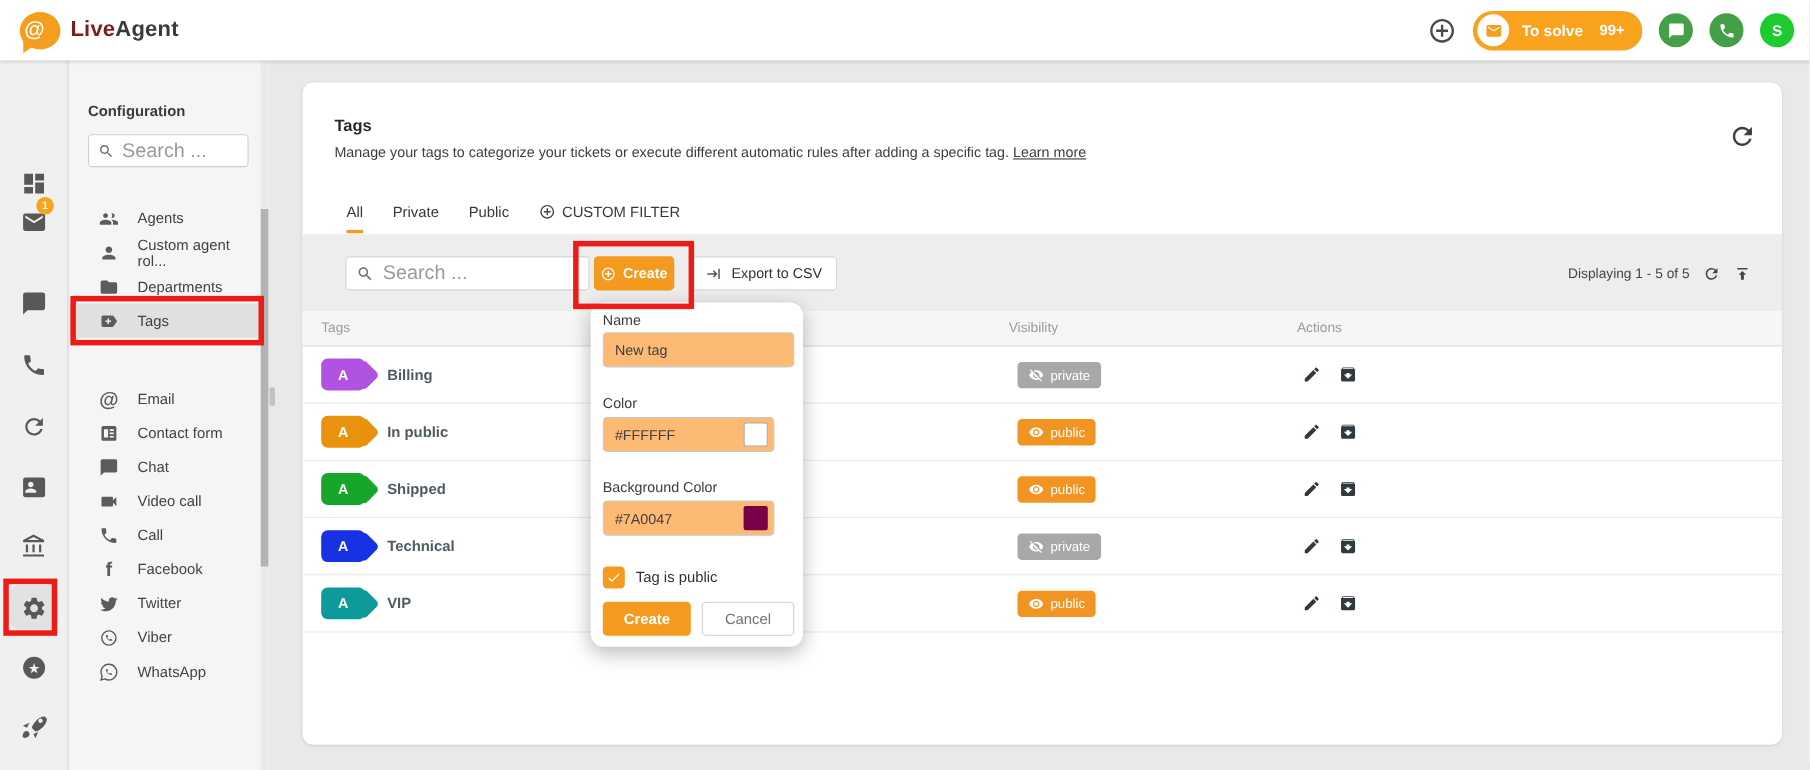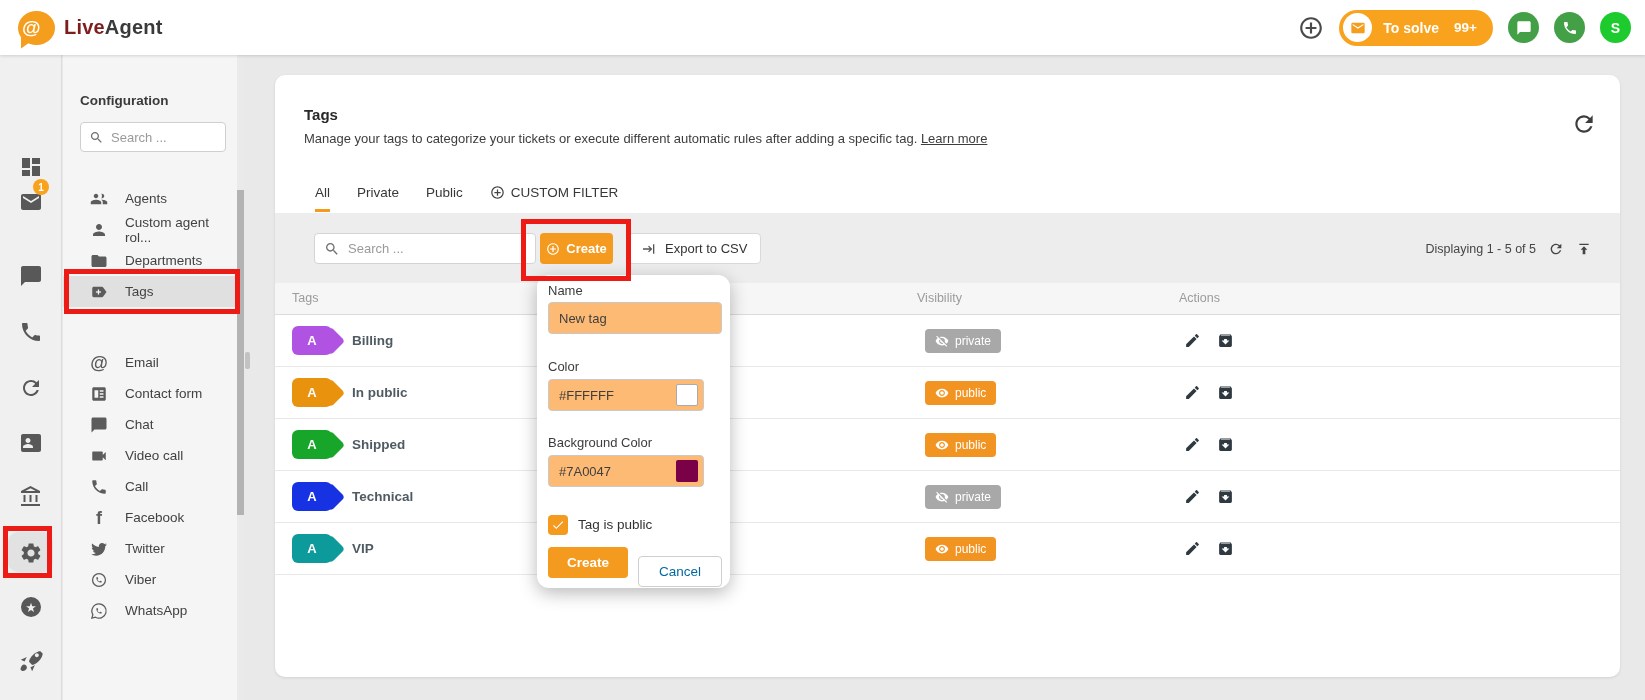--- a/index.html
+++ b/index.html
@@ -71,21 +71,21 @@
     background:#f5f5f5; z-index:9;
   }
   .cfg-title { position:absolute; left:17px; top:38px; font-size:13.5px; font-weight:bold; color:#3a3a3a; }
   .cfg-search {
     position:absolute; left:17px; top:67px; width:146px; height:30px;
     background:#fff; border:1px solid #cfcfcf; border-radius:4px;
     display:flex; align-items:center; gap:7px; padding:0 8px;
   }
   .cfg-search input, .tb-search input {
     border:none; outline:none; background:transparent; font-family:inherit;
-    font-size:13px; color:#3f3f3f; width:100%;
+    font-size:18px; color:#3f3f3f; width:100%;
   }
   .cfg-search input::placeholder, .tb-search input::placeholder { color:#9a9a9a; }
   .menu-group { position:absolute; left:0; width:176px; }
   .menu-item {
     height:31px; display:flex; align-items:center; cursor:pointer;
     padding-left:27px; gap:17px; color:#424242; font-size:13.5px;
   }
   .menu-item .ic, .menu-item .ic-text { color:#5c5c5c; width:18px; height:18px; font-size:16px; }
   .menu-item.selected { background:#e0e0e0; }
   .cfg-scroll-track { position:absolute; right:0; top:0; width:7px; height:645px; background:#eaeaea; }
@@ -172,21 +172,21 @@
     position:absolute; left:11px; top:240px; width:20px; height:20px; border-radius:4px;
     background:#f39a1f; color:#fff; display:flex; align-items:center; justify-content:center; cursor:pointer;
   }
   .dlg-check-label { position:absolute; left:41px; top:242px; font-size:13.5px; color:#323232; }
   .dlg-create {
     position:absolute; left:11px; top:272px; width:80px; height:31px; background:#f39a1f; border-radius:4px;
     color:#fff; font-size:13.5px; font-weight:bold; display:flex; align-items:center; justify-content:center; cursor:pointer;
   }
   .dlg-cancel {
     position:absolute; left:101px; top:272px; width:84px; height:31px; background:#fff; border:1px solid #cfcfcf;
-    border-radius:4px; color:#0369a1; font-size:13.5px; display:flex; align-items:center; justify-content:center; cursor:pointer;margin-top:9px;
+    border-radius:4px; color:#737373; font-size:13.5px; display:flex; align-items:center; justify-content:center; cursor:pointer;
   }
 
   
   .hl-box { position:absolute; border:5px solid #ed1b16; z-index:90; pointer-events:none; }
   .hl-gear { left:3px; top:526px; width:49px; height:52px; }     
   .hl-tags { left:64px; top:269px; width:176px; height:45px; }    
   .hl-create { left:521px; top:219px; width:110px; height:62px; } 
 </style>
 </head>
 <body>

